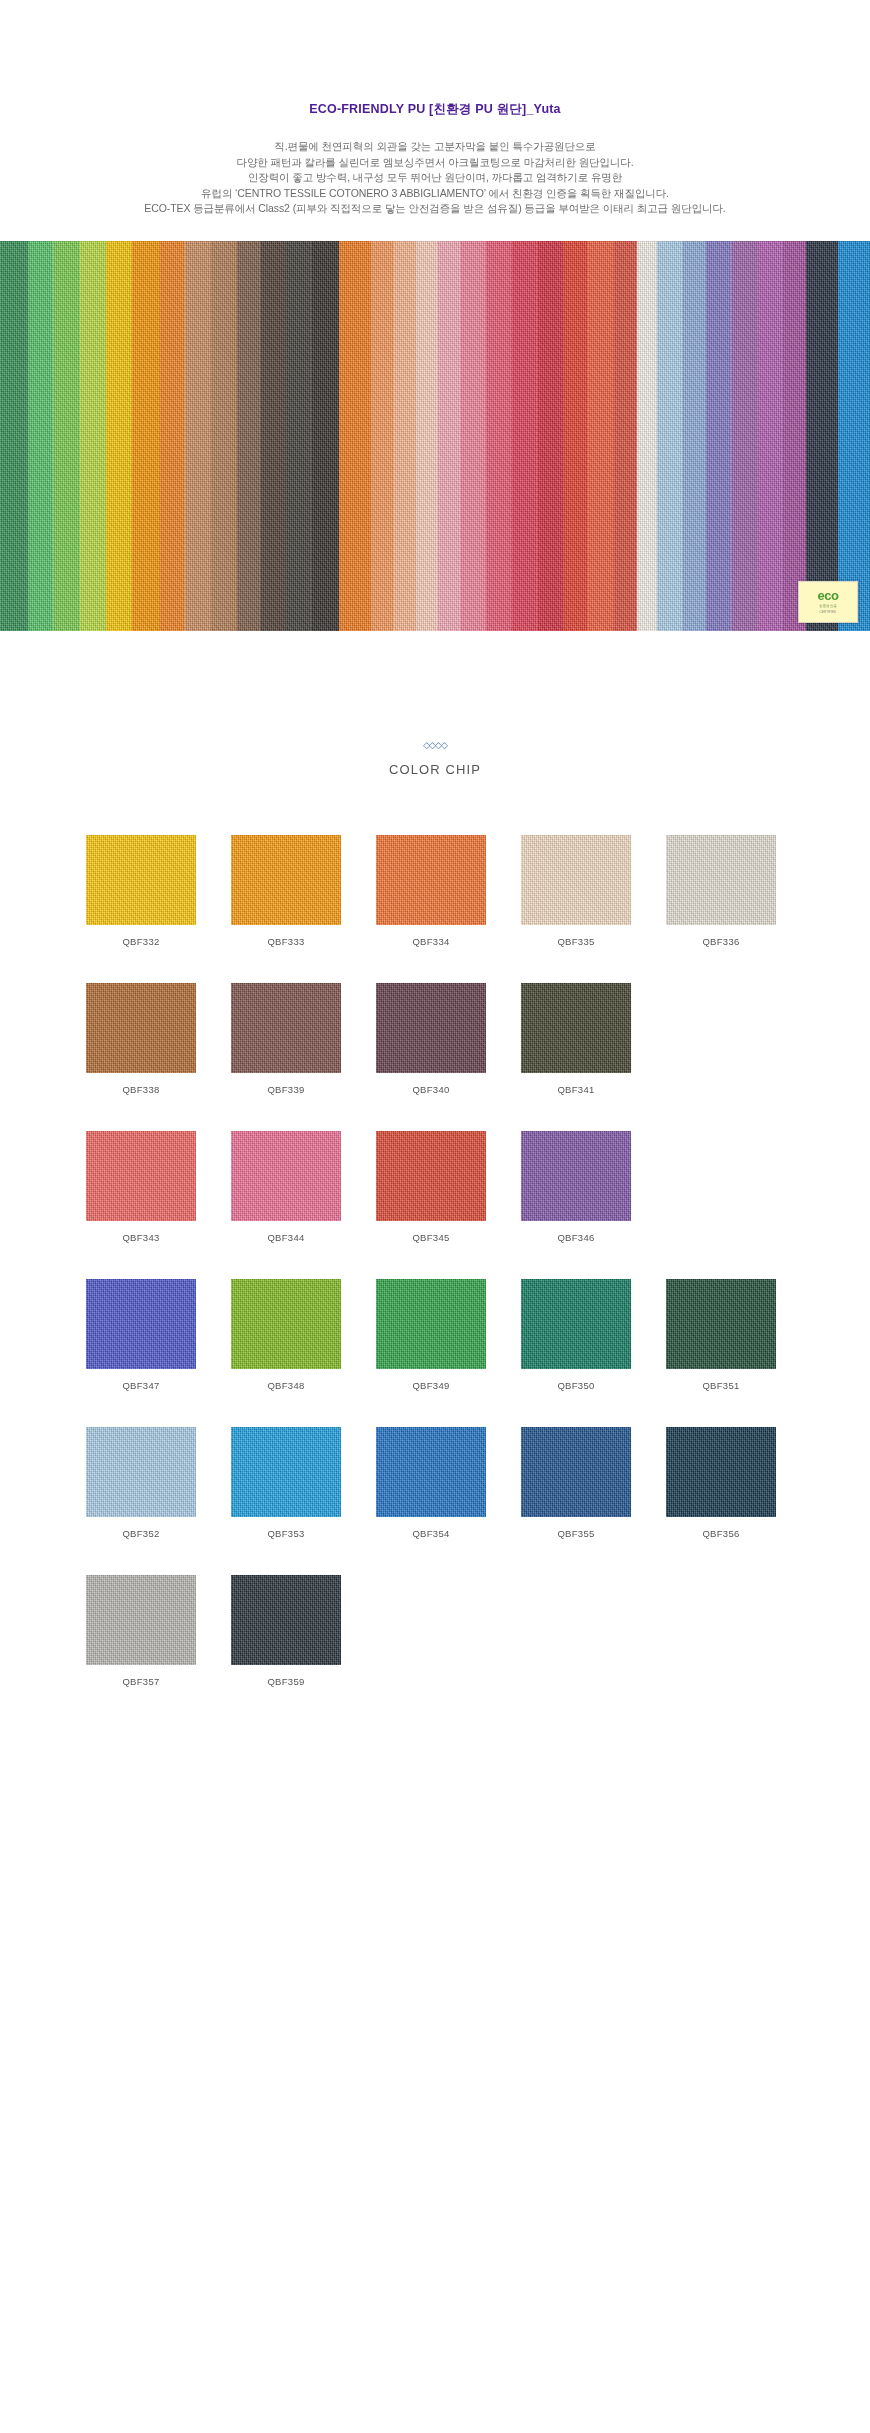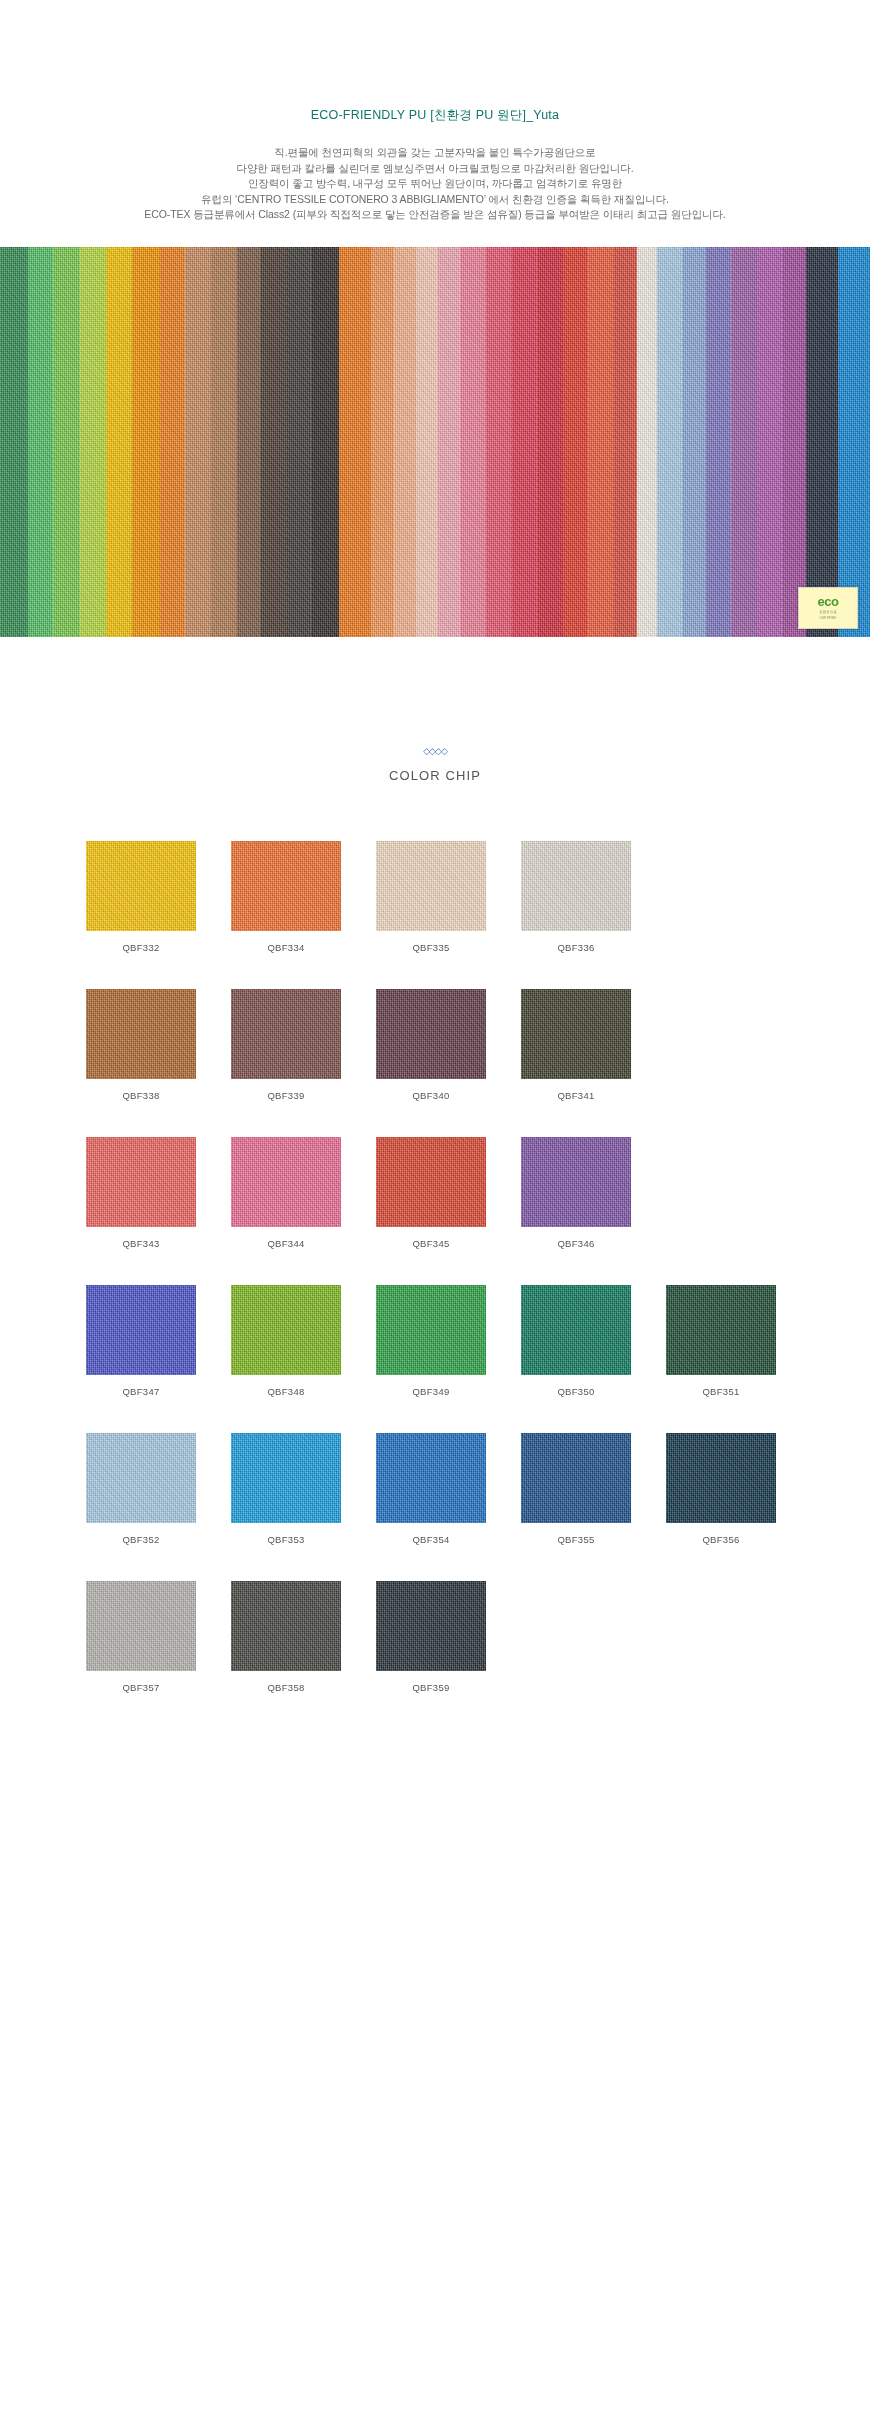--- a/index.html
+++ b/index.html
@@ -22,23 +22,23 @@
   }
 
   
   .header {
     padding-top: 92px;
     text-align: center;
   }
   .product-title {
     font-size: 12.5px;
     letter-spacing: .2px;
-    color: #0f766e;
-    font-weight: 400;
-    margin: 16px 0 22px 0;
+    color: #4c1d95;
+    font-weight: 700;
+    margin: 10px 0 22px 0;
     line-height: 1.2;
   }
   .desc {
     margin: 12px;
     font-size: 10.5px;
     line-height: 15.5px;
     color: #6b6b6b;
     letter-spacing: -.1px;
   }
   .desc .line { display: block; white-space: nowrap; }
@@ -222,20 +222,24 @@
   <div class="chip-section">
     <div class="diamonds">◇◇◇◇</div>
     <h2 class="section-title">COLOR CHIP</h2>
     <div class="chip-grid" id="chip-grid">
         <div class="chip-row">
           <div class="chip-cell">
             <div class="chip-swatch weave" style="background: rgb(251, 199, 7);"></div>
             <div class="chip-label">QBF332</div>
           </div>
           <div class="chip-cell">
+            <div class="chip-swatch weave" style="background: rgb(249, 154, 9);"></div>
+            <div class="chip-label">QBF333</div>
+          </div>
+          <div class="chip-cell">
             <div class="chip-swatch weave" style="background: rgb(244, 113, 46);"></div>
             <div class="chip-label">QBF334</div>
           </div>
           <div class="chip-cell">
             <div class="chip-swatch weave" style="background: rgb(243, 220, 194);"></div>
             <div class="chip-label">QBF335</div>
           </div>
           <div class="chip-cell">
             <div class="chip-swatch weave" style="background: rgb(227, 222, 210);"></div>
             <div class="chip-label">QBF336</div>
@@ -320,24 +324,20 @@
             <div class="chip-swatch weave" style="background: rgb(16, 52, 73);"></div>
             <div class="chip-label">QBF356</div>
           </div>
         </div>
         <div class="chip-row">
           <div class="chip-cell">
             <div class="chip-swatch weave" style="background: rgb(185, 182, 177);"></div>
             <div class="chip-label">QBF357</div>
           </div>
           <div class="chip-cell">
-            <div class="chip-swatch weave" style="background: rgb(69, 69, 64);"></div>
-            <div class="chip-label">QBF358</div>
-          </div>
-          <div class="chip-cell">
             <div class="chip-swatch weave" style="background: rgb(37, 47, 56);"></div>
             <div class="chip-label">QBF359</div>
           </div>
         </div>
       </div>
   </div>
 
   <div class="footer-space"></div>
 </div>
 

